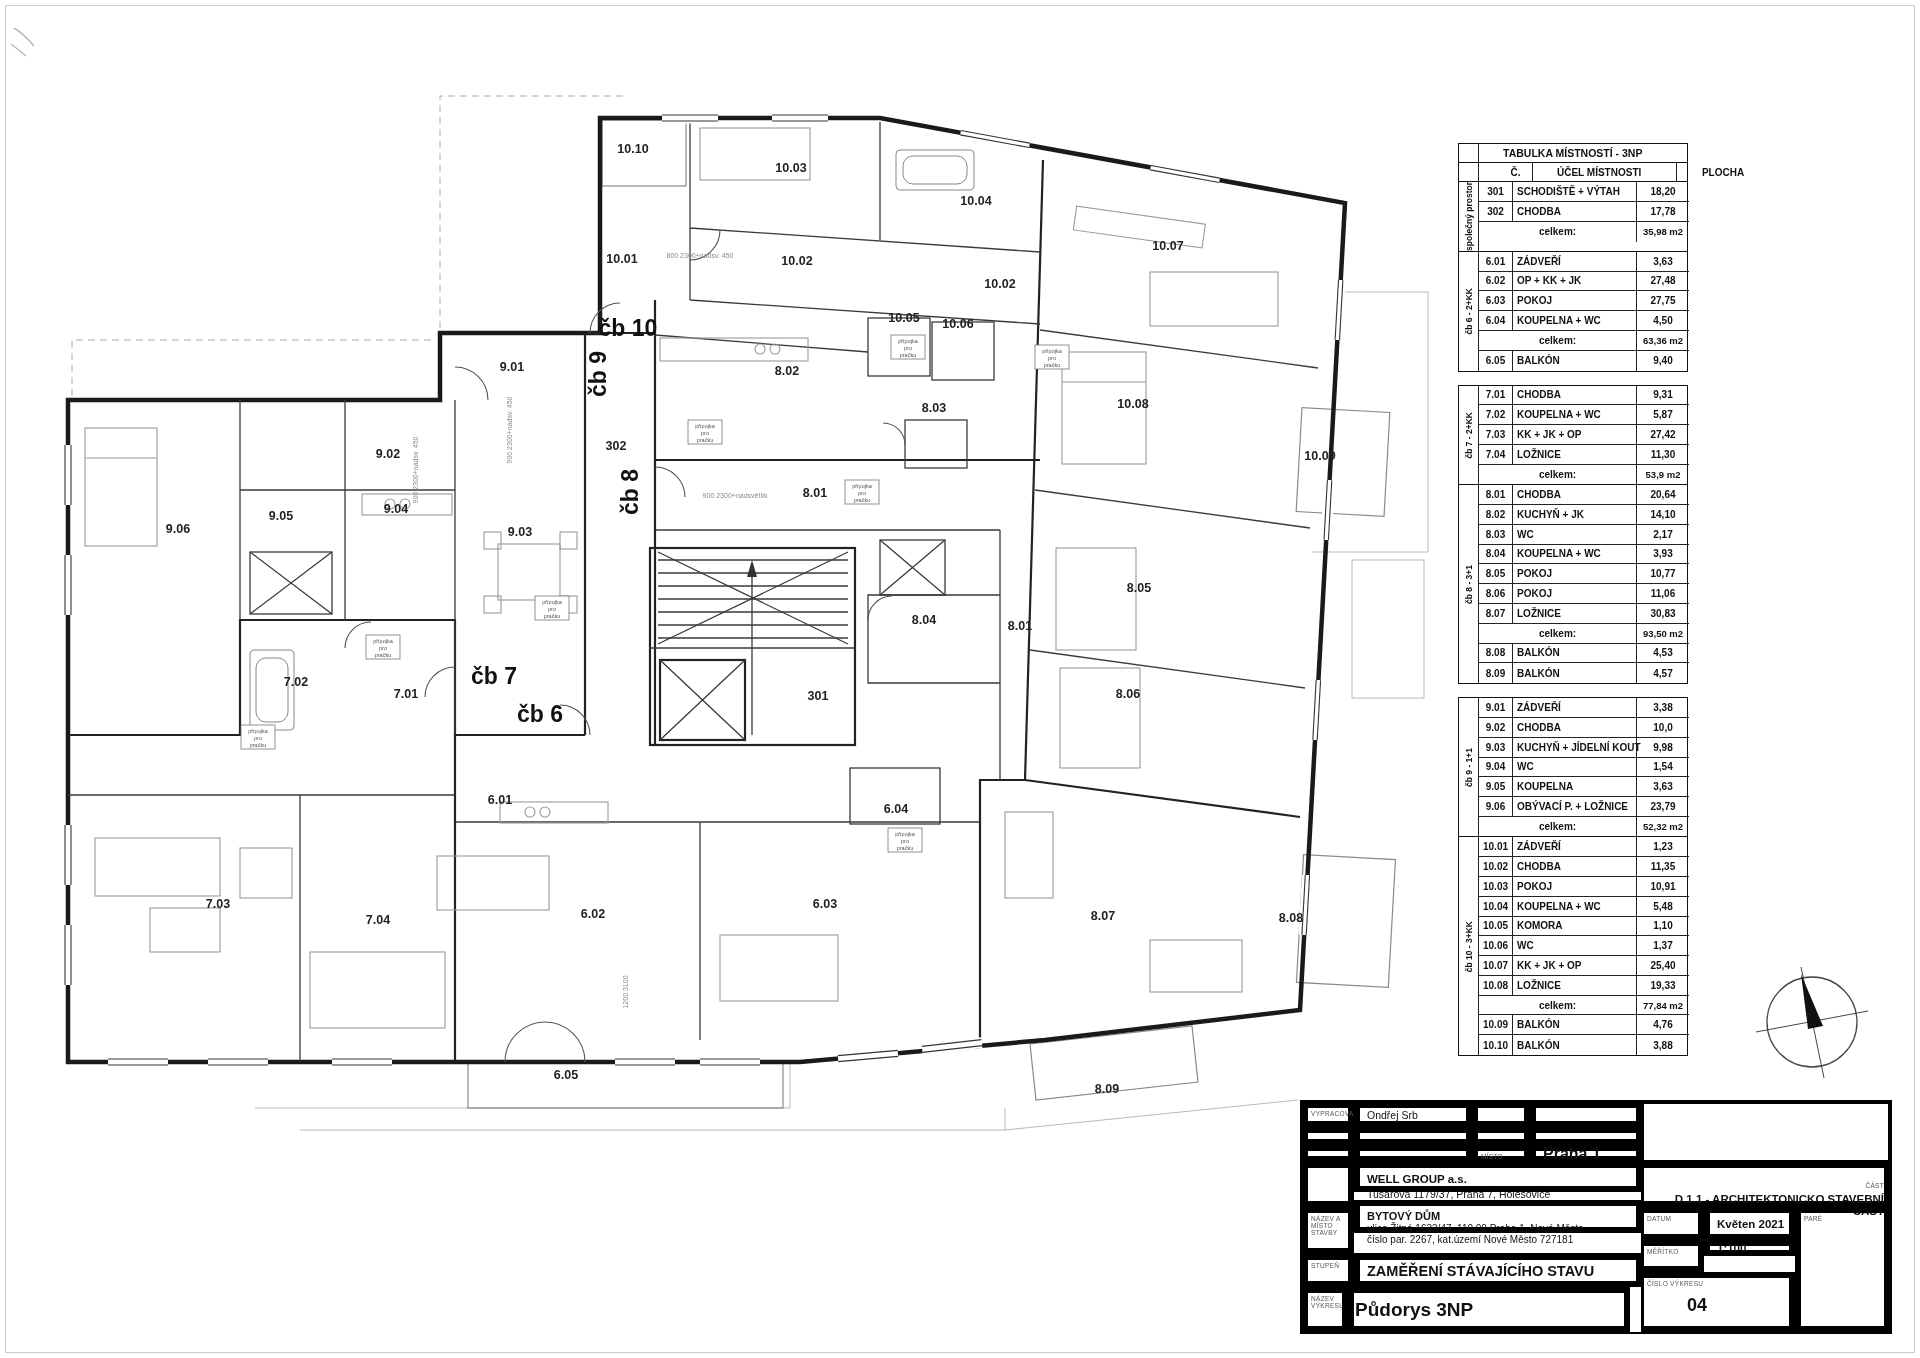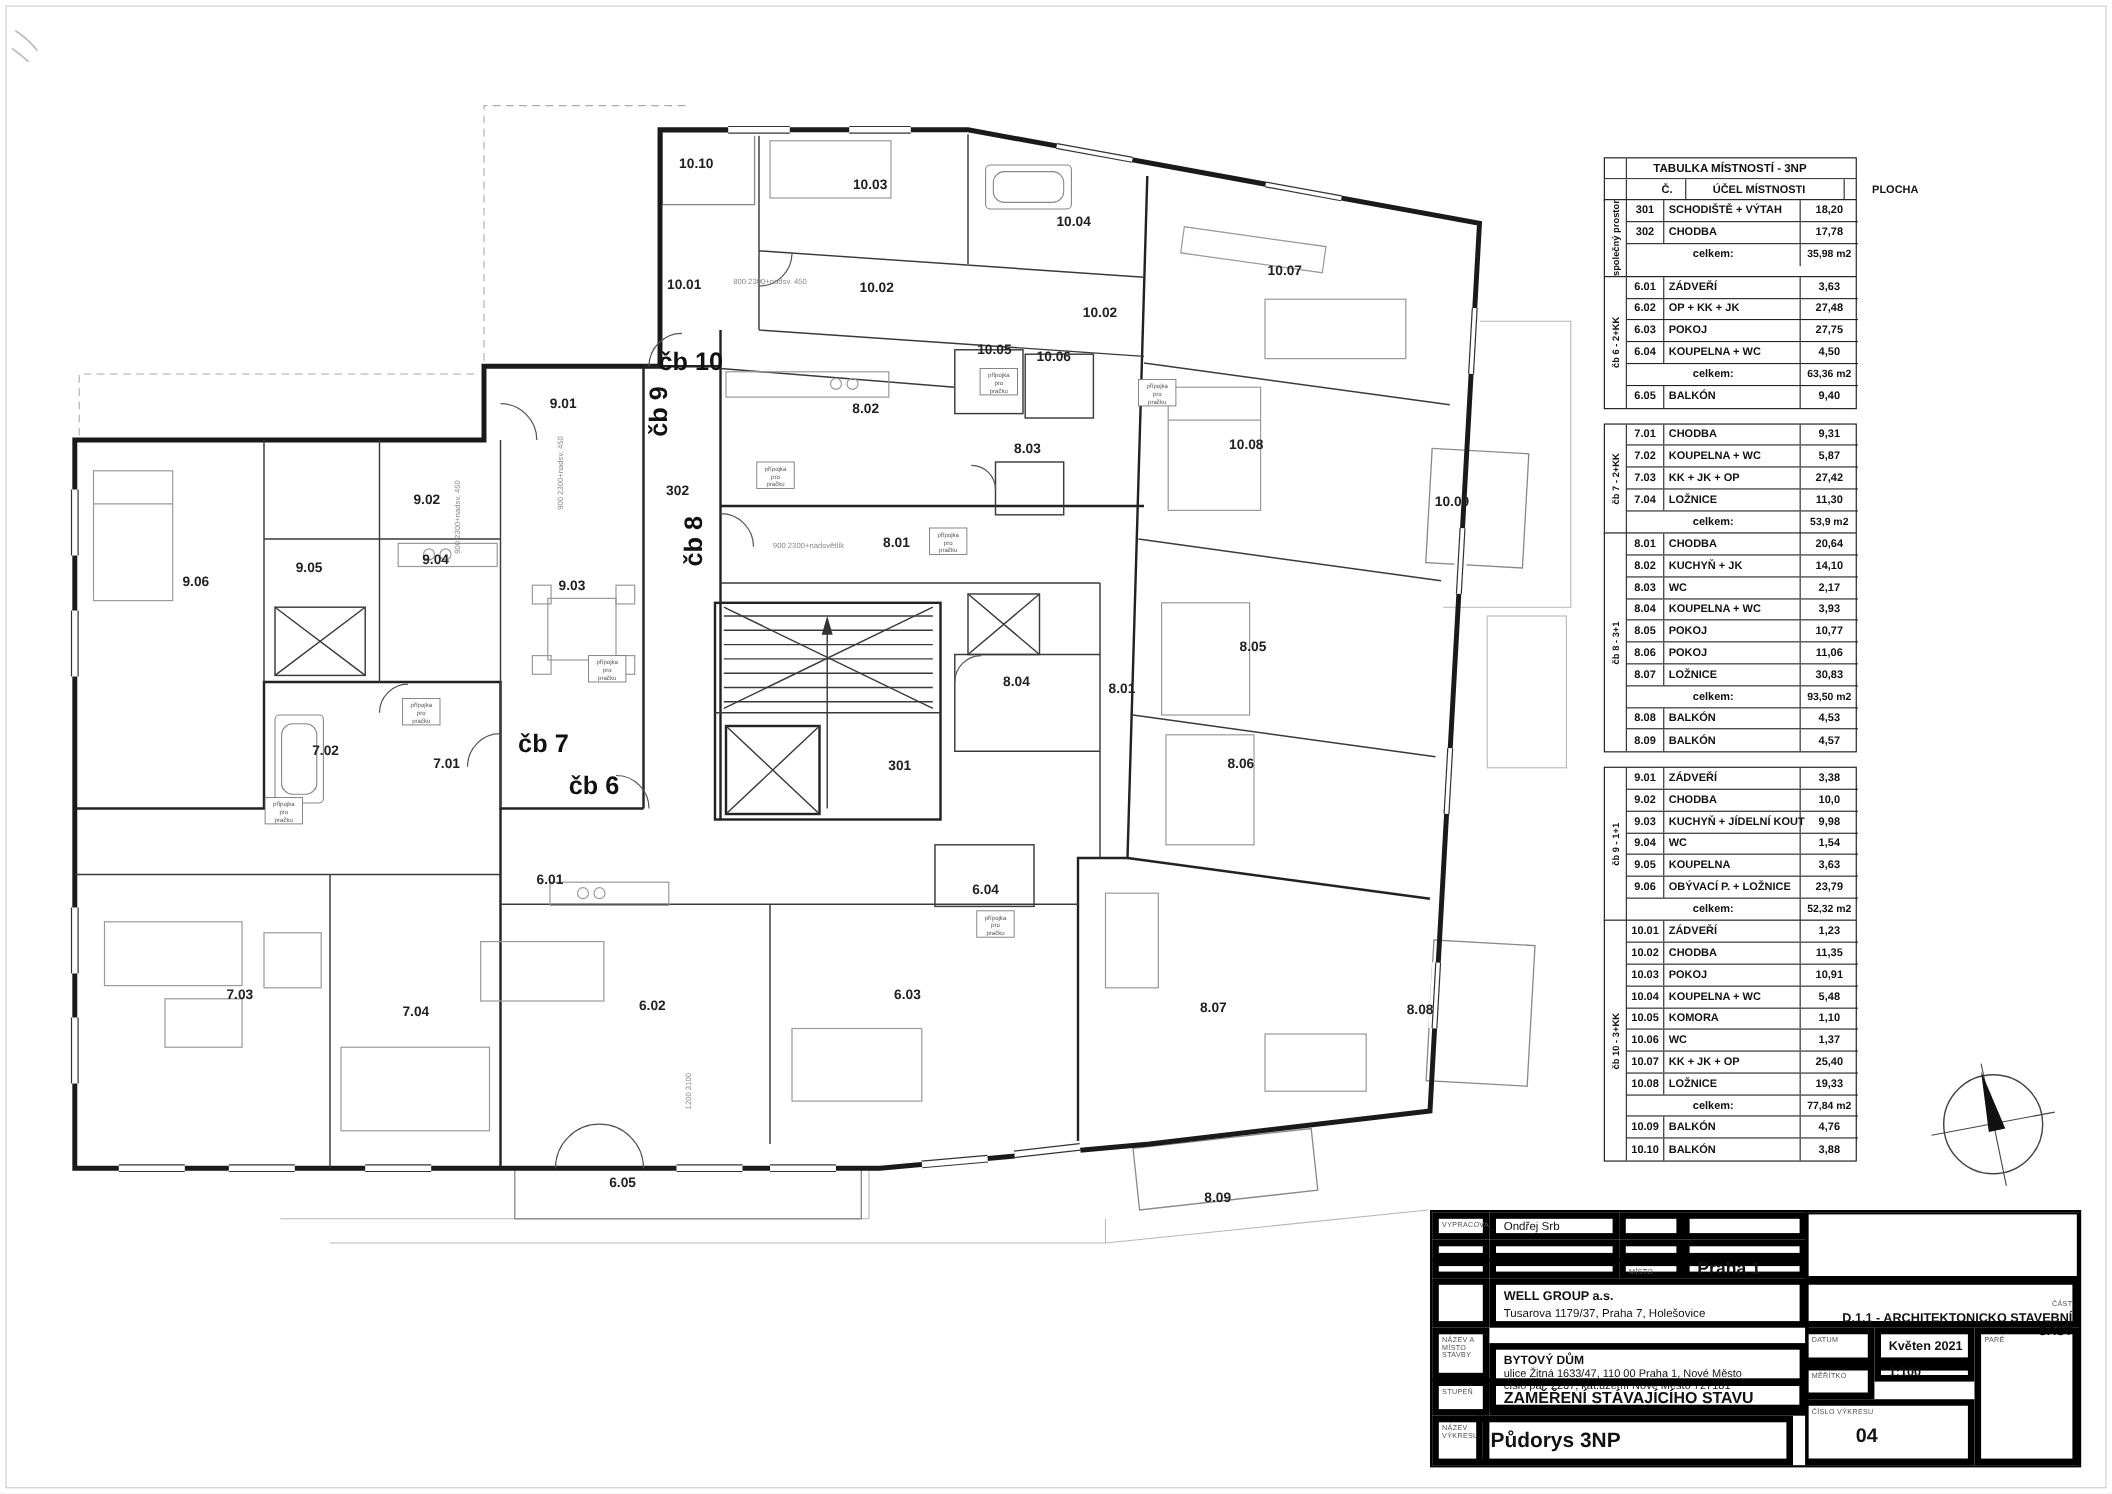--- a/index.html
+++ b/index.html
@@ -673,27 +673,27 @@
     <div class="cell" style="left:0;top:25px;width:52px;height:18px;"></div>
     <div class="cell" style="left:52px;top:25px;width:118px;height:18px;"></div>
     <div class="cell" style="left:170px;top:25px;width:58px;height:18px;"></div>
     <div class="cell" style="left:228px;top:25px;width:112px;height:18px;"></div>
     <div class="cell" style="left:0;top:43px;width:52px;height:17px;"></div>
     <div class="cell" style="left:52px;top:43px;width:118px;height:17px;"></div>
     <div class="cell lab" style="left:170px;top:43px;width:58px;height:17px;">MÍSTO</div>
     <div class="cell val b" style="left:228px;top:43px;width:112px;height:17px;font-size:16px;">Praha 1</div>
 
     <div class="cell" style="left:0;top:60px;width:52px;height:45px;"></div>
-    <div class="cell" style="left:52px;top:60px;width:288px;height:45px;padding:5px 0 0 7px;">
+    <div class="cell" style="left:52px;top:60px;width:288px;height:30px;padding:5px 0 0 7px;">
       <div class="b" style="font-size:11.5px;">WELL GROUP a.s.</div>
       <div style="font-size:10.5px;margin-top:3px;">Tusarova 1179/37, Praha 7, Holešovice</div>
     </div>
 
     <div class="cell lab" style="left:0;top:105px;width:52px;height:47px;">NÁZEV A MÍSTO STAVBY</div>
-    <div class="cell" style="left:52px;top:119px;width:288px;height:62px;padding:4px 0 0 7px;">
+    <div class="cell" style="left:52px;top:98px;width:288px;height:33px;padding:4px 0 0 7px;">
       <div class="b" style="font-size:11px;">BYTOVÝ DŮM</div>
       <div style="font-size:10px;margin-top:1px;">ulice Žitná 1633/47, 110 00  Praha 1, Nové Město</div>
       <div style="font-size:10px;">číslo par. 2267, kat.území Nové Město 727181</div>
     </div>
 
     <div class="cell lab" style="left:0;top:152px;width:52px;height:33px;">STUPEŇ</div>
     <div class="cell val b" style="left:52px;top:152px;width:288px;height:33px;font-size:14.5px;">ZAMĚŘENÍ STÁVAJÍCÍHO STAVU</div>
 
     <div class="cell lab" style="left:0;top:185px;width:52px;height:45px;">NÁZEV VÝKRESU</div>
     <div class="cell val b" style="left:40px;top:185px;width:288px;height:45px;font-size:19px;">Půdorys 3NP</div>

